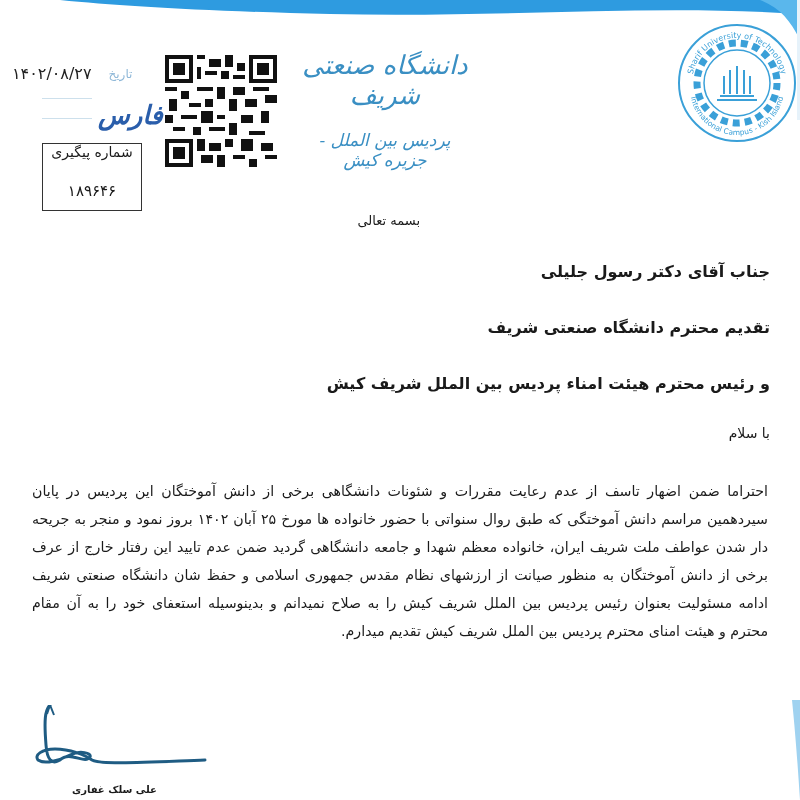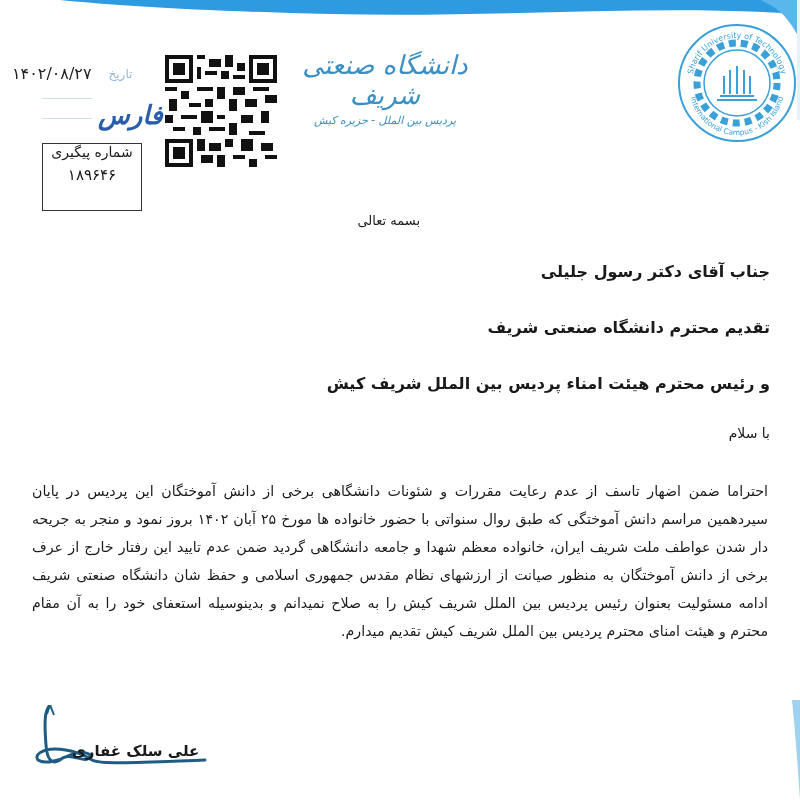--- a/index.html
+++ b/index.html
@@ -7,32 +7,32 @@
   .top-wave{position:absolute;left:0;top:0;width:800px;height:40px;}
   .right-edge{position:absolute;right:0;top:0;width:30px;height:800px;}
   .date-row{position:absolute;left:12px;top:64px;display:flex;align-items:center;gap:17px;direction:ltr;}
   .date-value{font-size:16px;letter-spacing:1px;color:#222;}
   .date-label{font-size:12px;color:#8fb8d8;}
   .rule{position:absolute;left:42px;width:50px;height:1px;background:#cde0ec;}
   .fars-logo{position:absolute;left:98px;top:100px;display:flex;align-items:center;gap:6px;}
   .fars-text{font-size:26px;font-weight:bold;color:#2a5eab;font-style:italic;}
   .tracking-box{position:absolute;left:42px;top:143px;width:98px;height:66px;border:1.5px solid #333;text-align:center;direction:rtl;}
   .tracking-label{font-size:14px;}
-  .tracking-number{font-size:15px;margin-top:6px;letter-spacing:1px;}
+  .tracking-number{font-size:15px;margin-top:22px;letter-spacing:1px;}
   .qr{position:absolute;left:165px;top:55px;width:112px;height:112px;}
   .uni-title{position:absolute;left:300px;top:50px;width:170px;text-align:center;direction:rtl;color:#3a8fc3;font-family:"DejaVu Serif",serif;font-style:italic;}
   .uni-name{font-size:26px;}
-  .uni-sub{font-size:11px;margin-top:4px;}
+  .uni-sub{font-size:17px;margin-top:20px;}
   .seal{position:absolute;left:672px;top:18px;width:130px;height:130px;}
   .bismillah{position:absolute;left:300px;top:213px;width:120px;direction:rtl;font-size:13px;}
   .addressee{position:absolute;right:30px;direction:rtl;text-align:center;font-weight:bold;font-size:16px;}
   .greeting{position:absolute;right:30px;top:425px;direction:rtl;font-size:14px;}
   .body-text{position:absolute;left:32px;right:32px;top:470px;direction:rtl;text-align:justify;text-align-last:right;font-size:14.2px;line-height:28px;margin-top:7px;}
   .signature{position:absolute;left:30px;top:705px;width:180px;height:80px;}
-  .signer-name{position:absolute;left:72px;top:742px;direction:rtl;font-weight:bold;font-size:15px;text-align:center;}
+  .signer-name{position:absolute;left:72px;top:784px;direction:rtl;font-weight:bold;font-size:10px;text-align:center;}
 </style>
 </head>
 <body>
 
 <svg class="top-wave" viewBox="0 0 800 40" preserveAspectRatio="none">
   <path d="M60 0 L800 0 L800 14 C650 4 500 18 330 14 C200 11 120 6 60 0 Z" fill="#2e9be0"></path>
   <path d="M760 0 L800 0 L800 40 C790 20 780 8 760 0 Z" fill="#5ab7ec"></path>
 </svg>
 <svg class="right-edge" viewBox="0 0 30 800" preserveAspectRatio="none">
   <path d="M22 700 C26 740 28 770 30 800 L30 700 Z" fill="#9fd2f0"></path>

